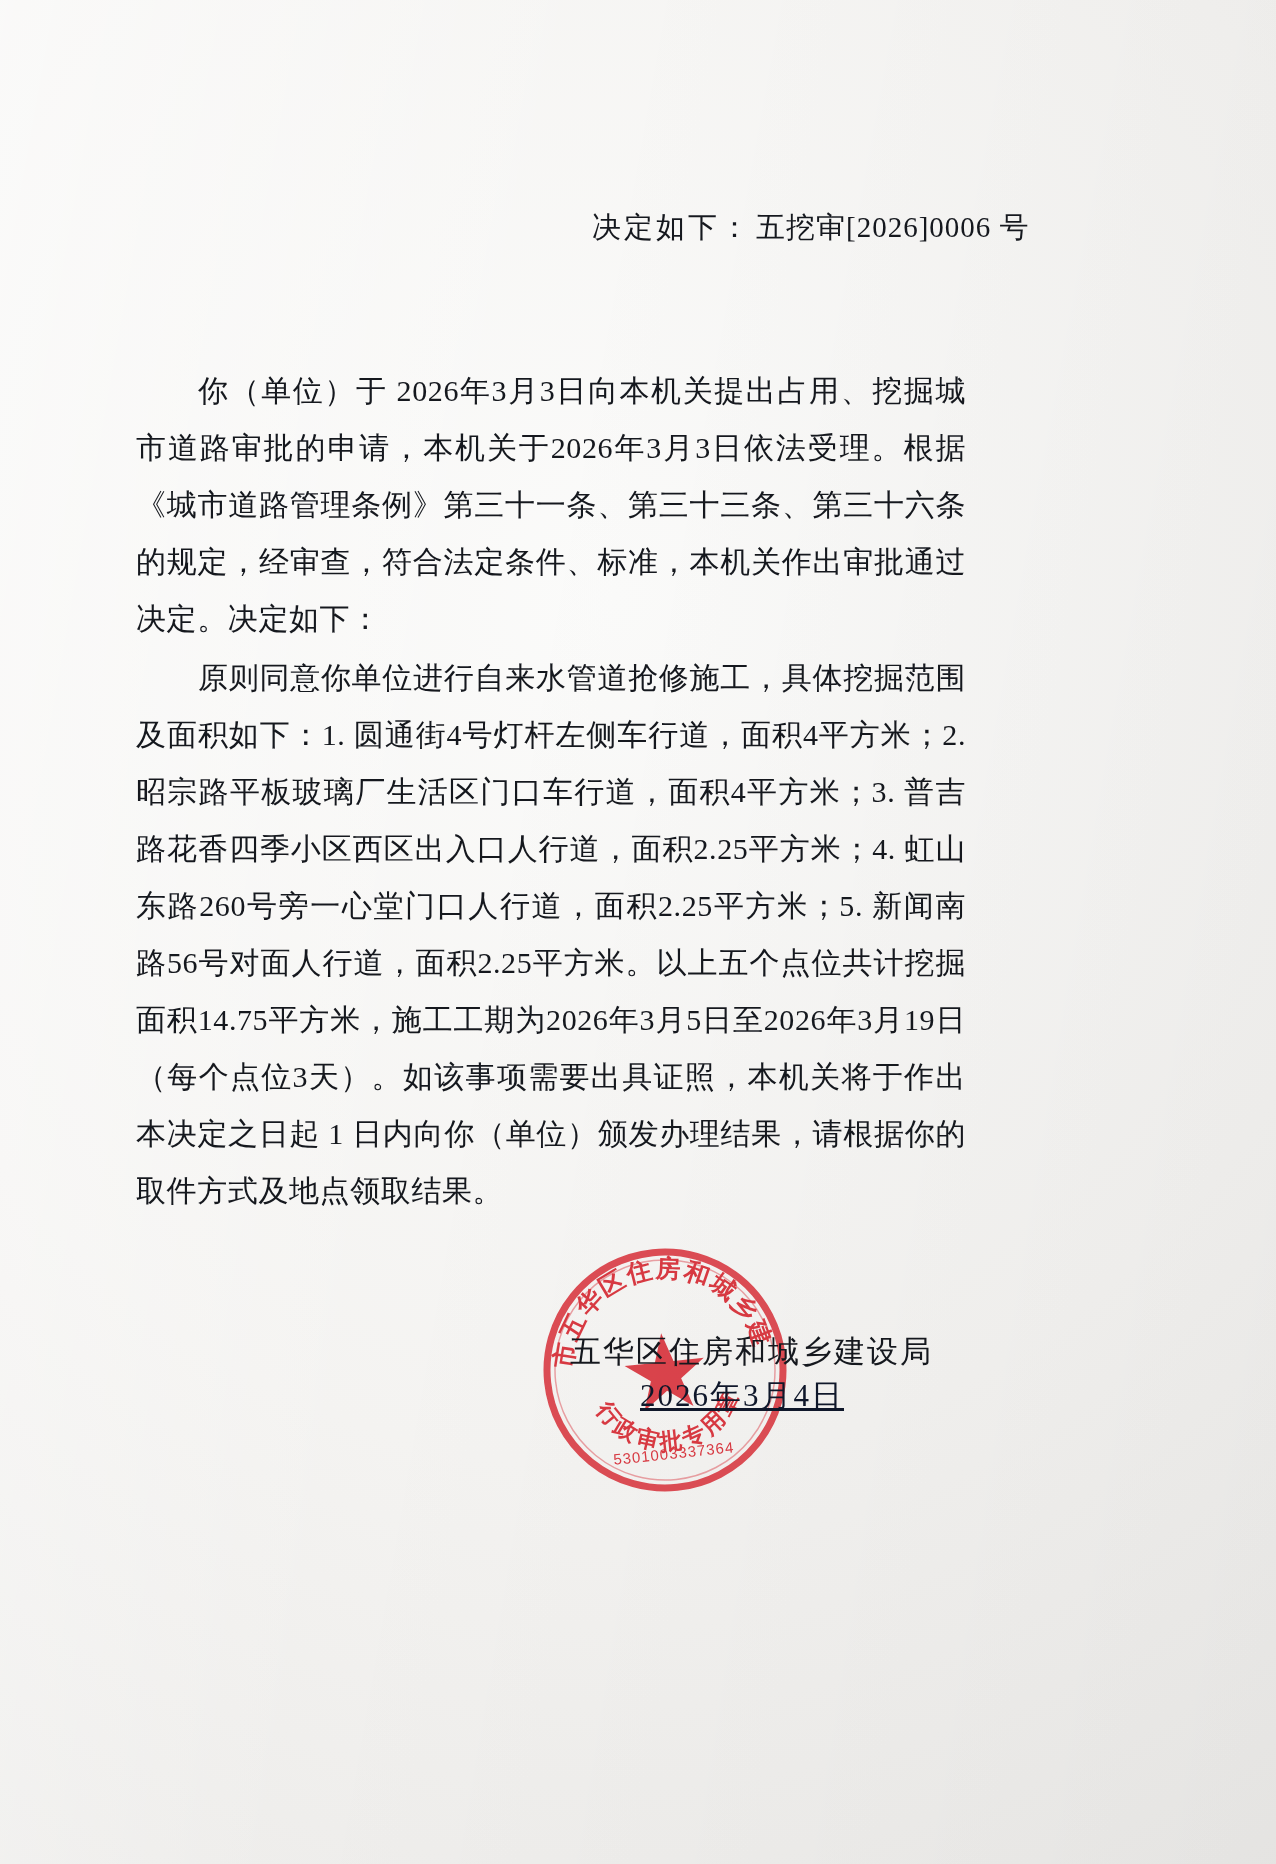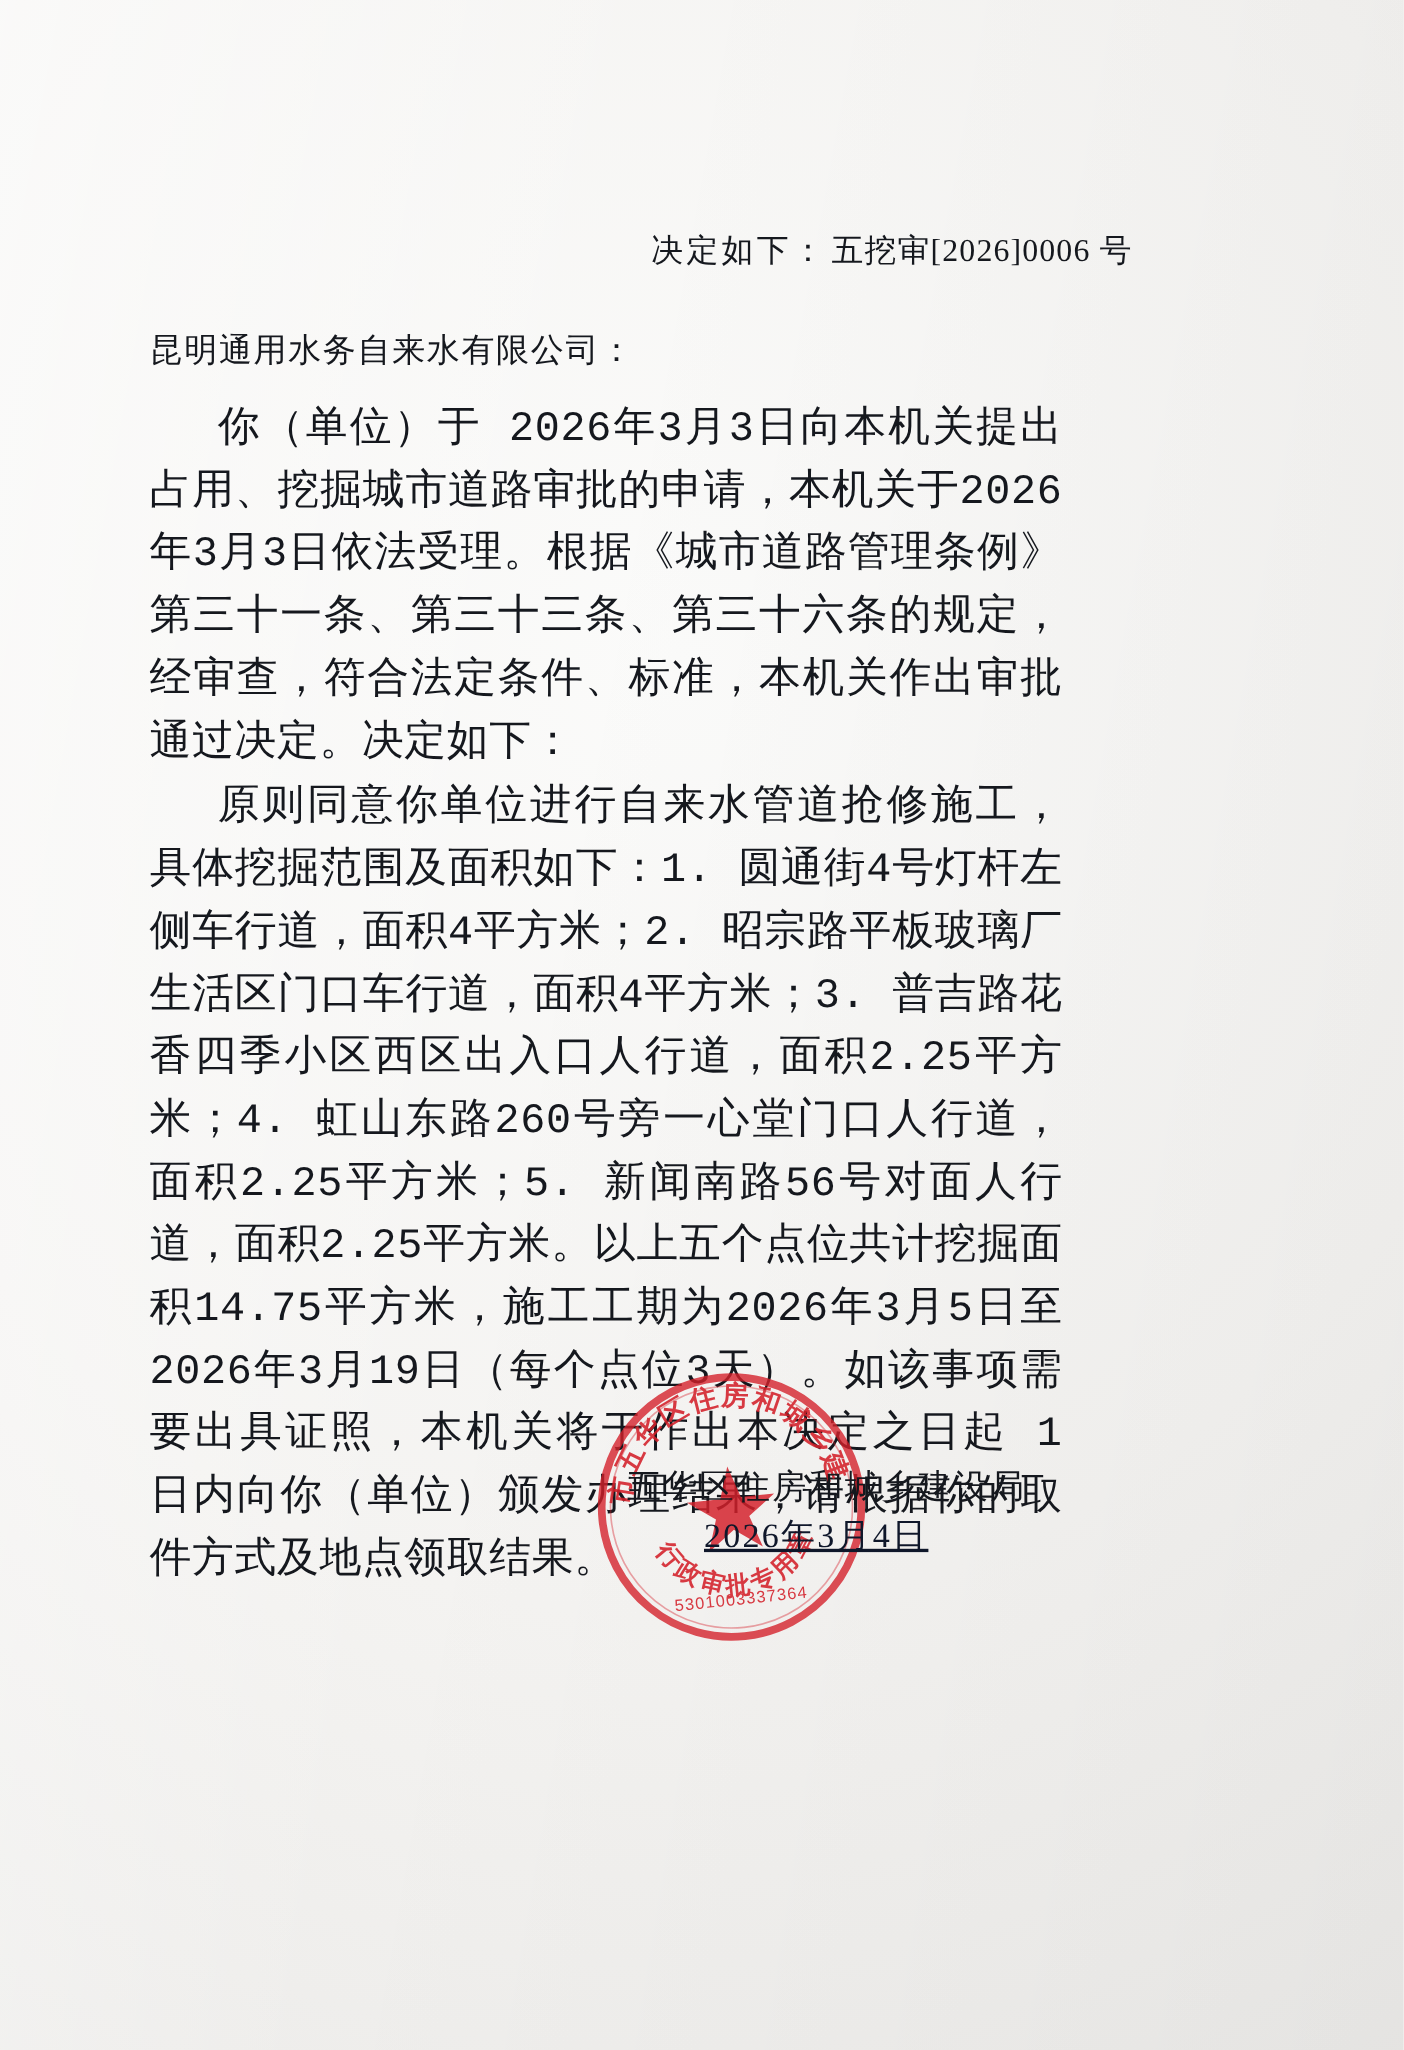--- a/index.html
+++ b/index.html
@@ -70,30 +70,29 @@
     color: #15181e;
   }
 
   .body-block {
     position: absolute;
     top: 362px;
     left: 136px;
     width: 1000px;
   }
   .para {
-    font-size: 38px;
+    font-size: 30px;
     line-height: 57px;
     letter-spacing: 0.6px;
     text-indent: 62px;
     text-align: justify;
     text-justify: inter-ideograph;
     color: #15181e;
     margin: 0;
     width: 830px;
-    font-family: Liberation Mono, monospace;
   }
   .para + .para { margin-top: 2px; }
 
   .signature {
     position: absolute;
     top: 1290px;
     left: 0;
     width: 1276px;
   }
   .sig-org {
@@ -137,21 +136,20 @@
 
 <div class="paper"></div>
 
 <div class="sheet">
 
 
   <div class="case-no">
     <span class="label">决定如下：</span><span class="value">五挖审[2026]0006 号</span>
   </div>
 
-  <div class="addressee">昆明通用水务自来水有限公司：</div>
 
   <div class="body-block">
     <p class="para">你（单位）于 2026年3月3日向本机关提出占用、挖掘城市道路审批的申请，本机关于2026年3月3日依法受理。根据《城市道路管理条例》第三十一条、第三十三条、第三十六条的规定，经审查，符合法定条件、标准，本机关作出审批通过决定。决定如下：</p>
     <p class="para">原则同意你单位进行自来水管道抢修施工，具体挖掘范围及面积如下：1. 圆通街4号灯杆左侧车行道，面积4平方米；2. 昭宗路平板玻璃厂生活区门口车行道，面积4平方米；3. 普吉路花香四季小区西区出入口人行道，面积2.25平方米；4. 虹山东路260号旁一心堂门口人行道，面积2.25平方米；5. 新闻南路56号对面人行道，面积2.25平方米。以上五个点位共计挖掘面积14.75平方米，施工工期为2026年3月5日至2026年3月19日（每个点位3天）。如该事项需要出具证照，本机关将于作出本决定之日起 1 日内向你（单位）颁发办理结果，请根据你的取件方式及地点领取结果。</p>
   </div>
 
   <div class="seal">
     <svg width="250" height="250" viewBox="0 0 250 250" xmlns="http://www.w3.org/2000/svg">
       <defs>
         <path id="sealTopArc" d="M 32 125 A 93 93 0 0 1 218 125"></path>

